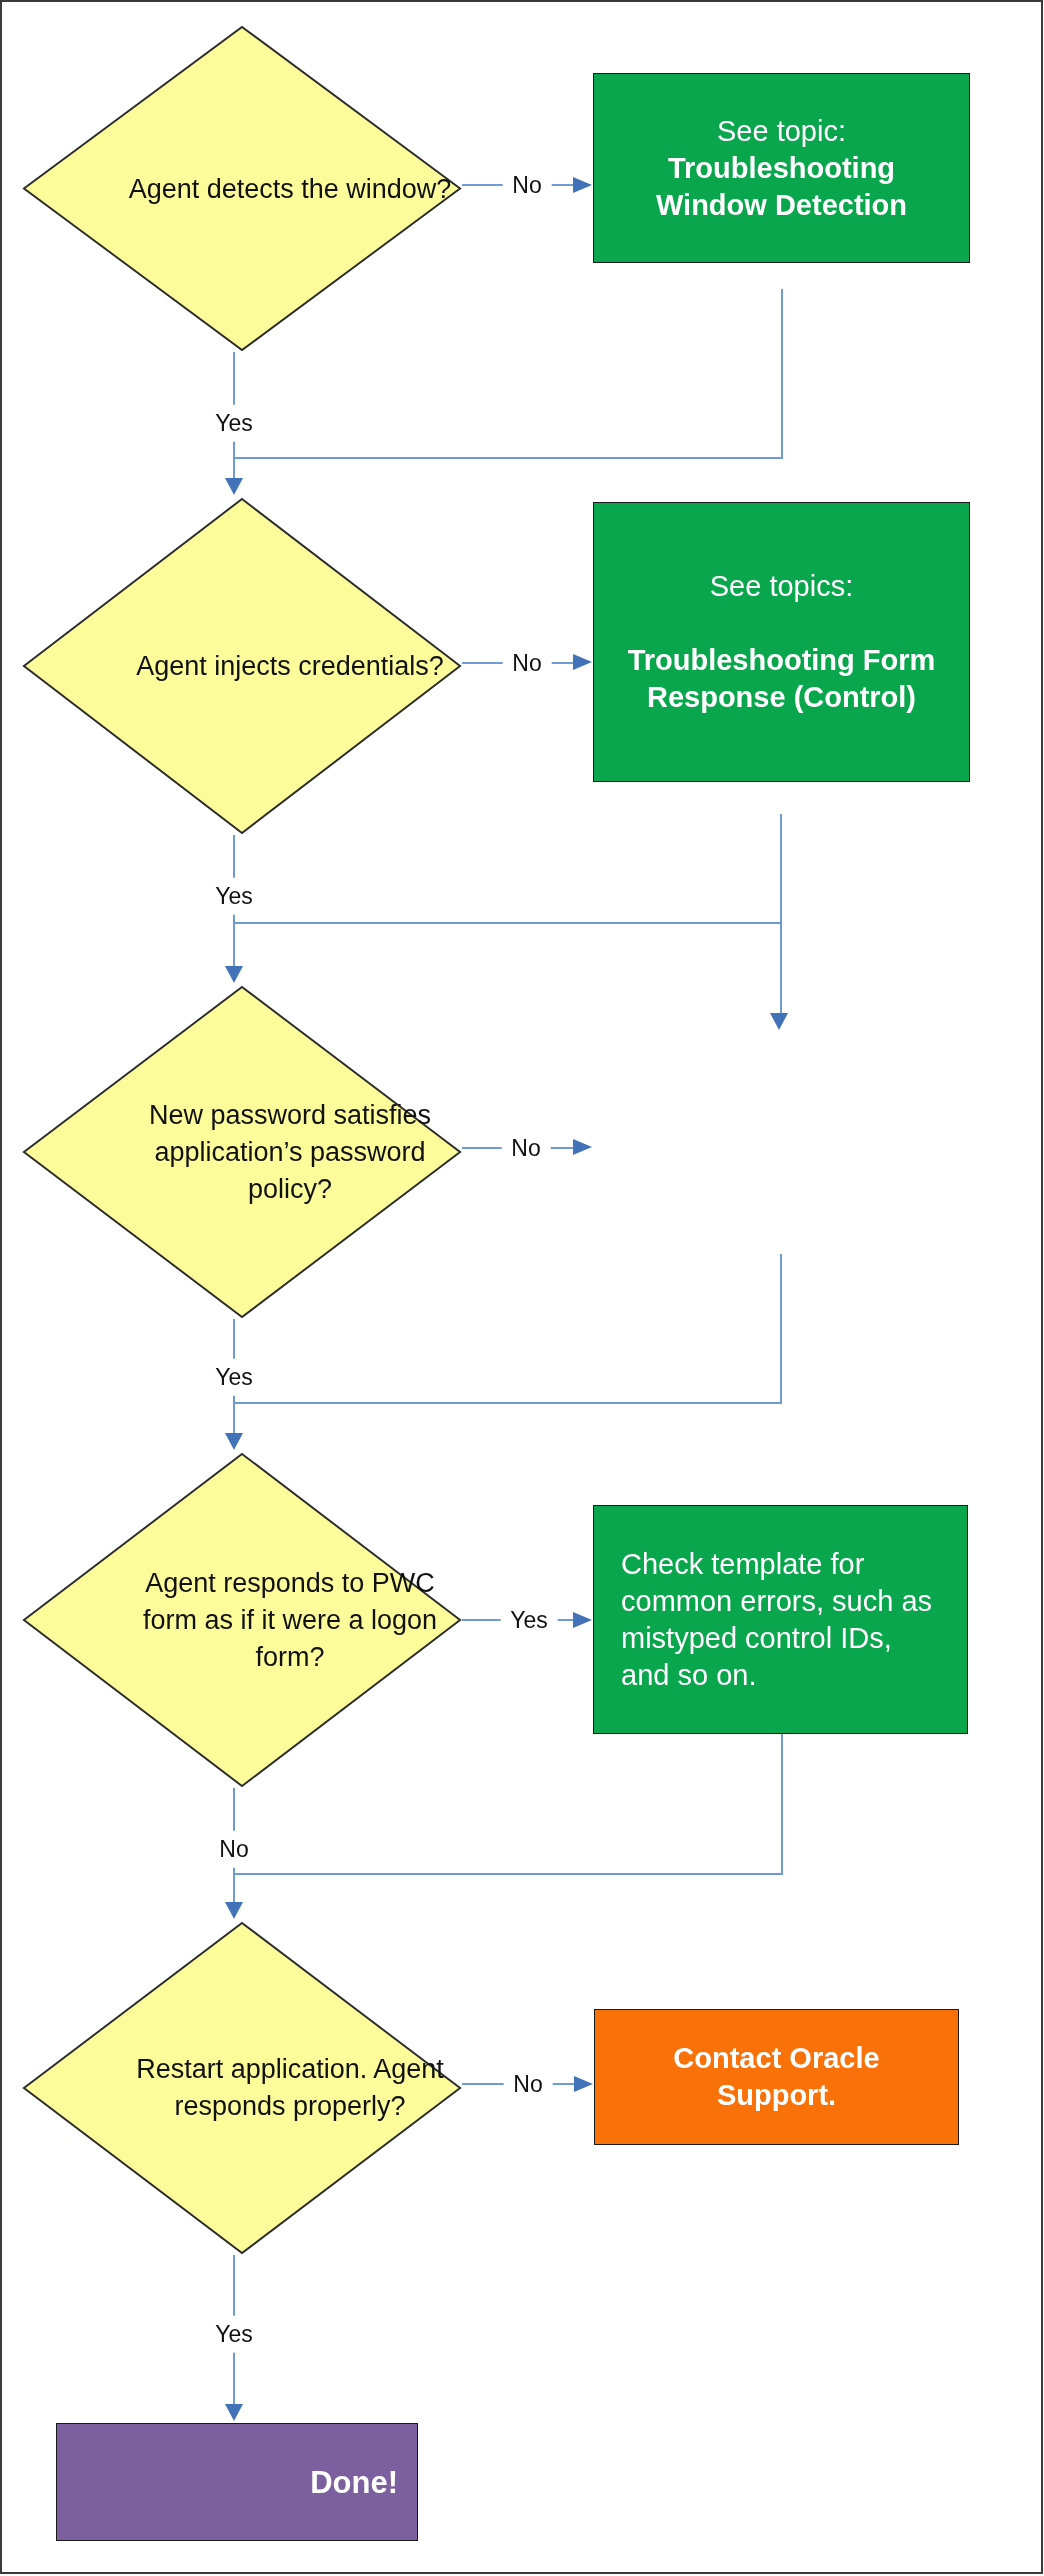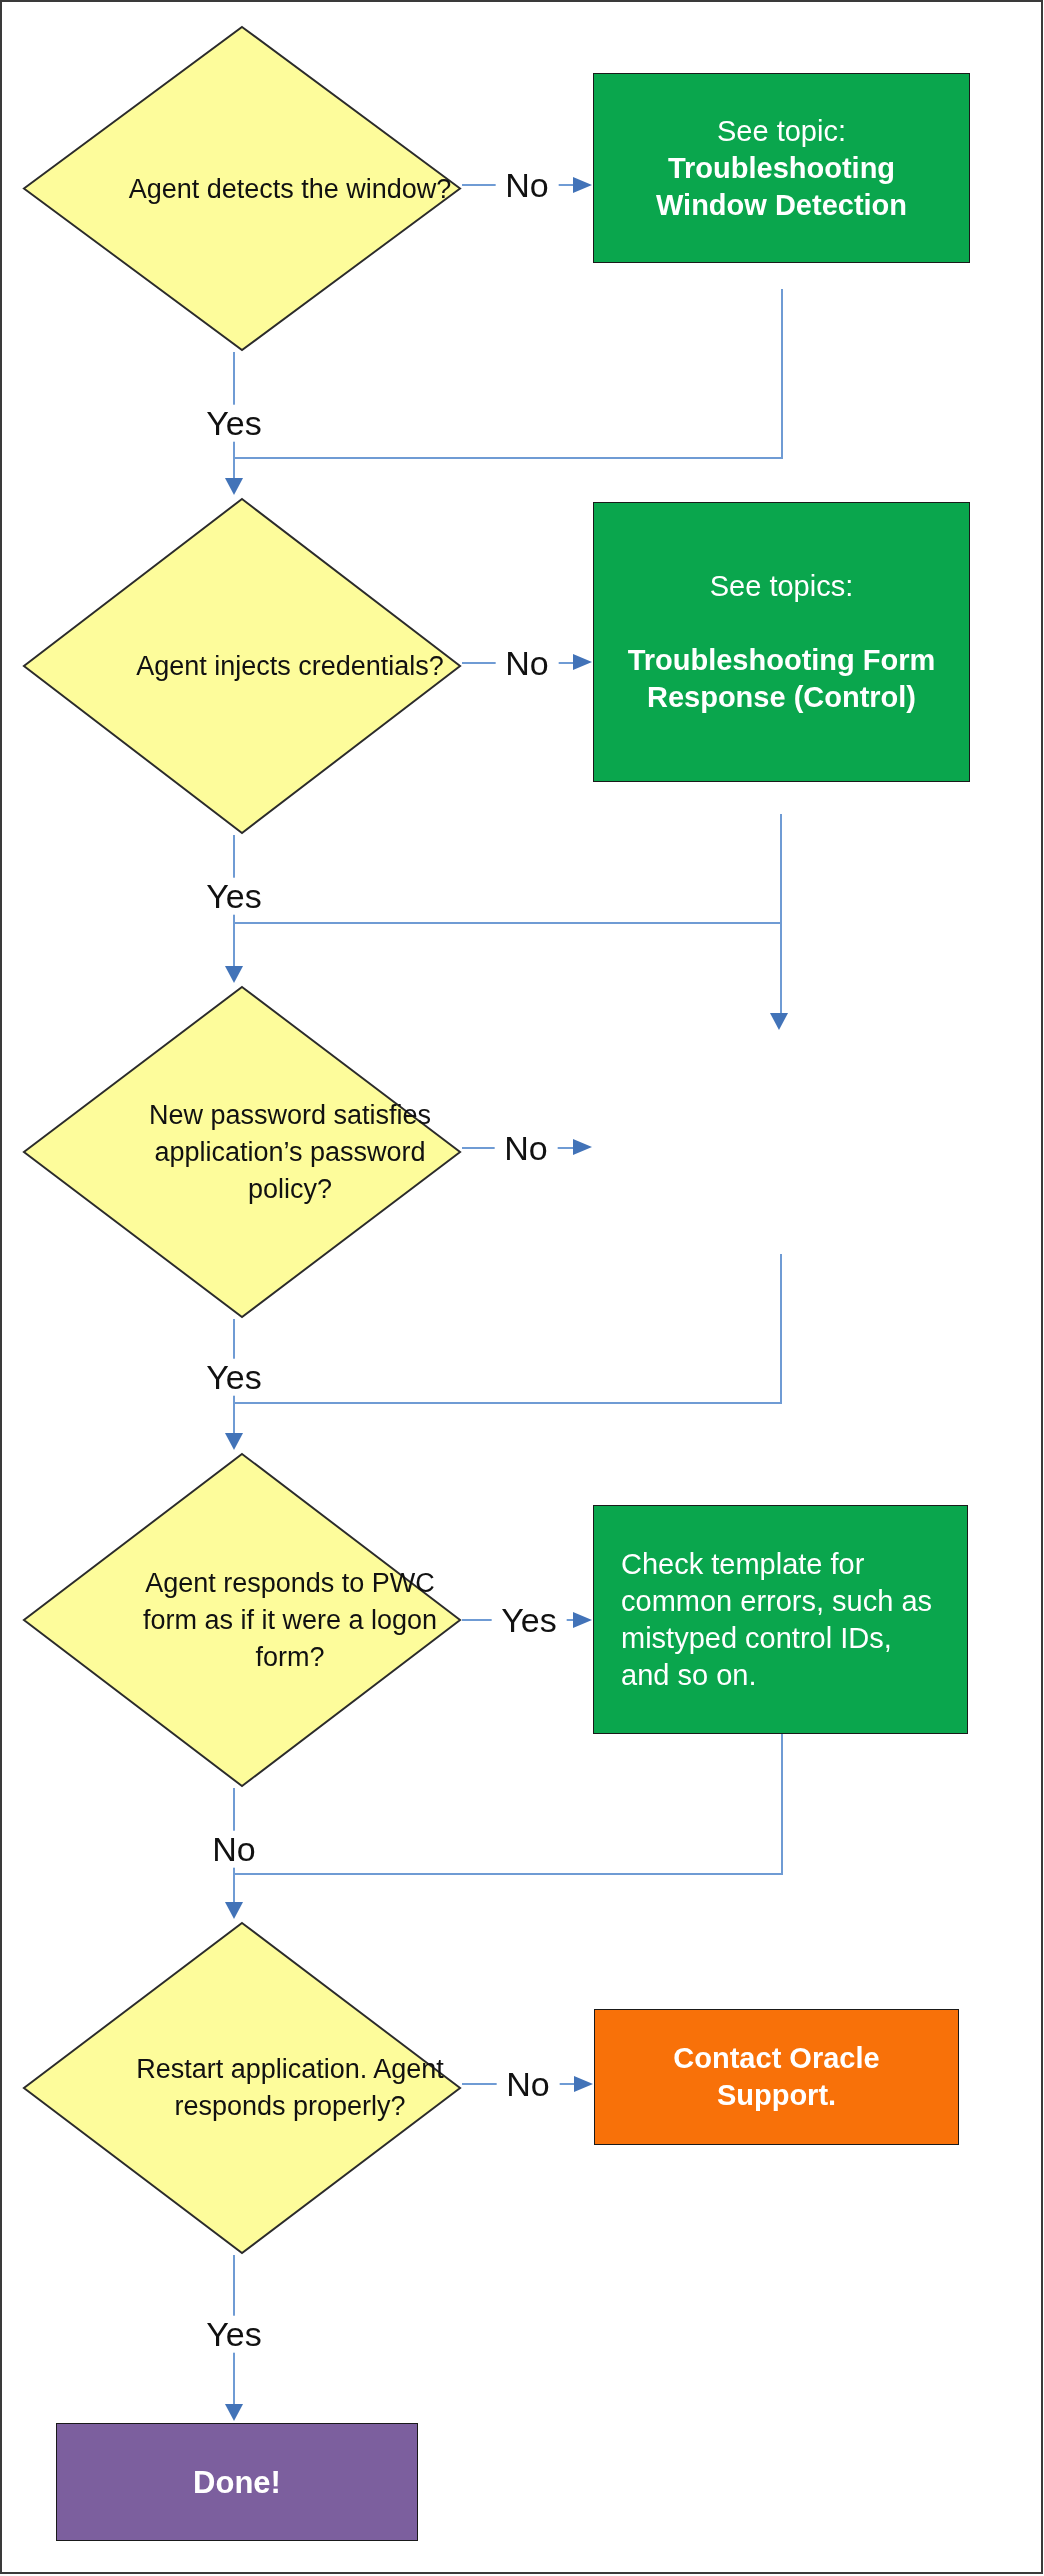--- a/index.html
+++ b/index.html
@@ -21,21 +21,21 @@
   .vline{width:1.9px;}
   .arrow-right{position:absolute;width:0;height:0;
     border-top:8.6px solid transparent;border-bottom:8.6px solid transparent;
     border-left:19px solid var(--arrow);}
   .arrow-down{position:absolute;width:0;height:0;
     border-left:9.6px solid transparent;border-right:9.6px solid transparent;
     border-top:17.3px solid var(--arrow);}
   .edge-label{
     position:absolute;transform:translate(-50%,-50%);
     background:#ffffff;color:var(--text_dark);
-    font-size:34px;line-height:29px;padding:3.8px 9.6px;white-space:nowrap;
+    font-size:23px;line-height:29px;padding:3.8px 9.6px;white-space:nowrap;
   }
   
   .diamond{position:absolute;}
   .diamond svg{display:block;}
   .diamond polygon{fill:var(--decision_fill);stroke:var(--decision_border);stroke-width:2;}
   .dtext{
     position:absolute;left:50%;top:50%;transform:translate(-50%,-50%);
     width:76%;text-align:center;color:var(--text_dark);
     font-size:27px;line-height:37px;margin-left:48px;
   }
@@ -44,21 +44,21 @@
     position:absolute;border:1.9px solid var(--action_border);
     background:var(--action_fill);color:var(--text_light);
     display:flex;flex-direction:column;justify-content:center;
     text-align:center;font-size:29px;line-height:37px;box-sizing:border-box;
     padding:9.6px 19px;
   }
   .abox .bold{font-weight:bold;}
   .abox .topic-gap{margin-top:37px;}
   .abox.leftalign{text-align:left;padding-left:27px;padding-right:23px;}
   .abox.contact{background:var(--contact_fill);font-weight:bold;align-items:flex-end;}
-  .abox.done{background:var(--done_fill);font-weight:bold;font-size:31px;}
+  .abox.done{background:var(--done_fill);font-weight:bold;font-size:31px;align-items:flex-end;}
 </style>
 </head>
 <body>
 
 <div class="canvas">
 
   <div class="hline" style="left:460px;top:182px;width:115px;"></div>
   <div class="arrow-right" style="left:571px;top:175px;"></div>
 
   <div class="vline" style="left:231px;top:350px;height:108px;"></div>

